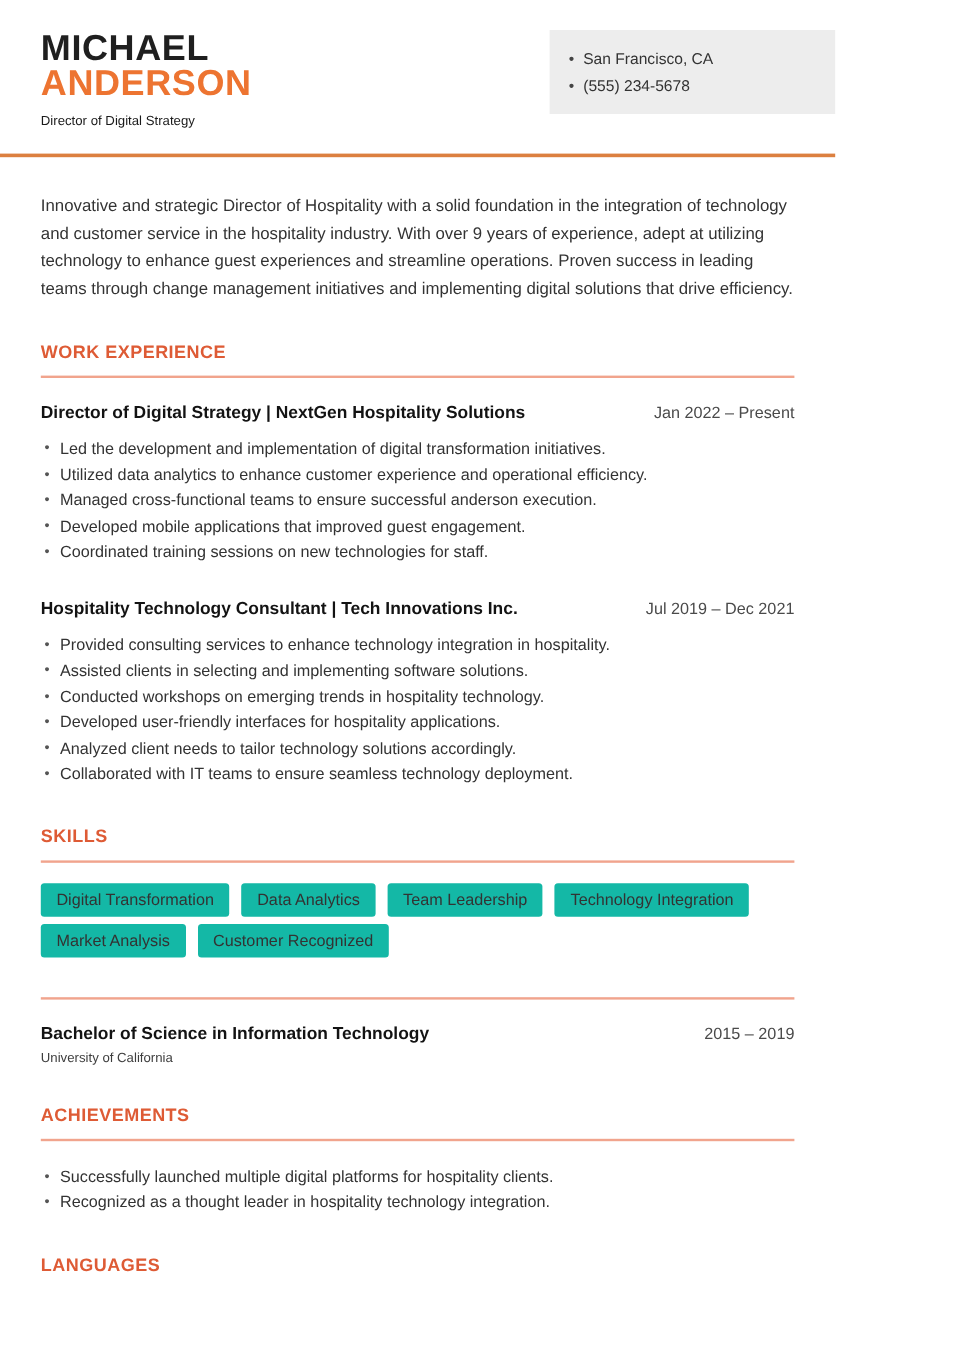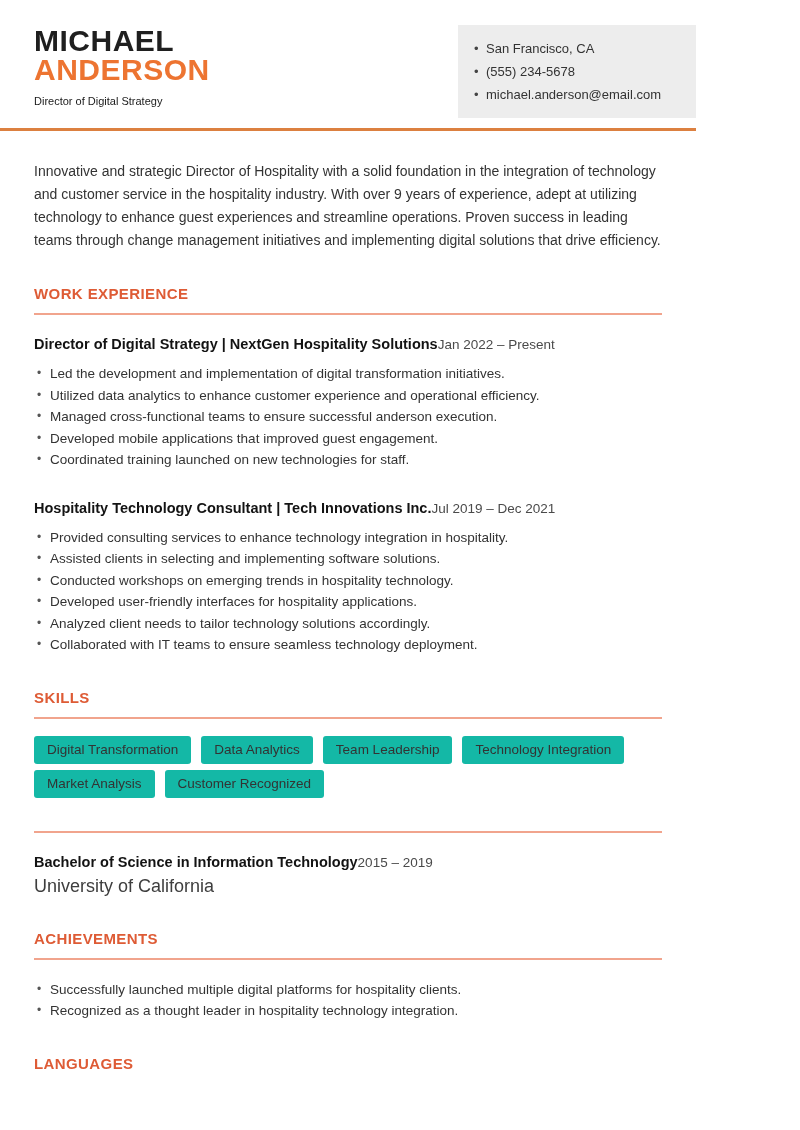--- a/index.html
+++ b/index.html
@@ -49,24 +49,24 @@
   .summary { margin-top: 29px; font-size: 14px; line-height: 23px; color: #333; }
 
   .section { margin-top: 33px; }
   .section-title {
     font-size: 15px; font-weight: 700;
     color: #DE5B35; letter-spacing: 0.4px;
   }
   .section-rule { border: none; border-top: 2px solid #F1A48D; margin-top: 11px; }
 
   .entry { margin-top: 21px; }
-  .entry-header { display: flex; align-items: baseline; }
+  .entry-header { display: flex; justify-content: space-between; align-items: baseline; }
   .entry-title { font-size: 14.5px; font-weight: 700; color: #131313; }
   .entry-dates { font-size: 13.5px; color: #4A4A4A; white-space: nowrap; }
-  .entry-sub { margin-top: 6px; font-size: 18px; color: #3E3E3E; }
+  .entry-sub { margin-top: 6px; font-size: 11px; color: #3E3E3E; }
 
   .bullet-list { list-style: none; margin-top: 11px; }
   .bullet-list li {
     position: relative;
     padding-left: 16px;
     font-size: 13.5px; line-height: 21.5px; color: #333;
   }
   .bullet-list li::before {
     content: "•";
     position: absolute; left: 3px; top: 0;
@@ -94,21 +94,20 @@
       <div class="name-line last">ANDERSON</div>
       <div class="job-title">Director of Digital Strategy</div>
     </div>
     <div class="contact-box">
       <ul class="contact-list">
 
           <li class="contact-item">San Francisco, CA</li>
 
           <li class="contact-item">(555) 234-5678</li>
 
-          <li class="contact-item">michael.anderson@email.com</li>
         </ul>
     </div>
   </div>
 
   <div class="main">
 
     <p class="summary">Innovative and strategic Director of Hospitality with a solid foundation in the integration of technology and customer service in the hospitality industry. With over 9 years of experience, adept at utilizing technology to enhance guest experiences and streamline operations. Proven success in leading teams through change management initiatives and implementing digital solutions that drive efficiency.</p>
 
     <div class="section">
       <h2 class="section-title">WORK EXPERIENCE</h2>
@@ -123,21 +122,21 @@
 
             <li>Led the development and implementation of digital transformation initiatives.</li>
 
             <li>Utilized data analytics to enhance customer experience and operational efficiency.</li>
 
             <li>Managed cross-functional teams to ensure successful anderson execution.</li>
 
             <li>Developed mobile applications that improved guest engagement.</li>
 
 
-            <li>Coordinated training launched on new technologies for staff.</li>
+            <li>Coordinated training sessions on new technologies for staff.</li>
           </ul>
       </div>
 
       <div class="entry" style="margin-top:29px;">
         <div class="entry-header">
           <span class="entry-title">Hospitality Technology Consultant | Tech Innovations Inc.</span>
           <span class="entry-dates">Jul 2019 – Dec 2021</span>
         </div>
         <ul class="bullet-list">
 

